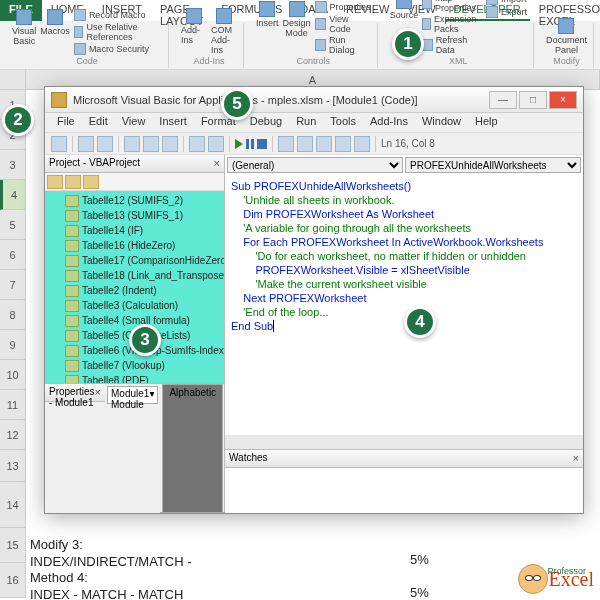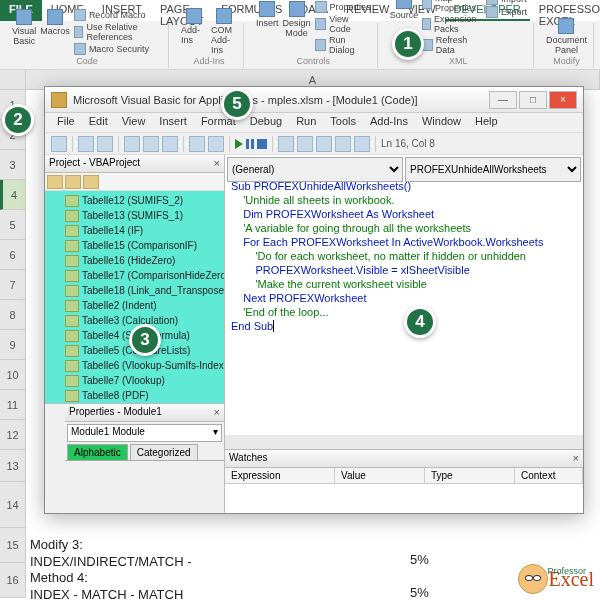--- a/index.html
+++ b/index.html
@@ -43,32 +43,32 @@
 .tbar-stop { width:10px; height:10px; background:#3a70b8; }
 .vba-body { flex:1; display:flex; overflow:hidden; }
 .vba-left { width:180px; display:flex; flex-direction:column; border-right:1px solid #bbb; }
 .panel-title { height:18px; background:linear-gradient(#fafafa,#e4e4e4); font-size:10px; padding:2px 4px; display:flex; justify-content:space-between; border-bottom:1px solid #bbb; }
 .panel-title .x { font-size:11px; color:#555; }
 .proj-tbar { height:18px; background:#f4f4f4; border-bottom:1px solid #ddd; display:flex; gap:2px; padding:2px; }
 .proj-tbar div { width:16px; height:14px; background:#e4cc88; border:1px solid #c4a860; }
 .tree { flex:1; background:#5eead4; font-size:10px; overflow:hidden; padding:2px; }
 .tree-item { padding:0 2px 0 18px; line-height:15px; white-space:nowrap; color:#222; }
 .tree-item::before { content:""; display:inline-block; width:12px; height:10px; background:#b8d488; border:1px solid #88a458; margin-right:3px; vertical-align:middle; }
-.props { height:110px; display:flex; flex-direction:column; border-top:1px solid #bbb;padding-left:20px; }
+.props { height:130px; display:flex; flex-direction:row; border-top:1px solid #bbb; }
 .props .combo { height:18px; background:#fff; border:1px solid #aaa; margin:2px; font-size:10px; padding:1px 3px; display:flex; justify-content:space-between; }
 .props .ptabs { display:flex; font-size:10px; border-bottom:1px solid #aaa; }
-.props .ptab { padding:2px 6px; border:1px solid #aaa; border-bottom:none; background:#22c55e; margin-left:2px; }
+.props .ptab { padding:2px 6px; border:1px solid #aaa; border-bottom:none; background:#737373; margin-left:2px; }
 .props .ptab.inact { background:#e8e8e8; }
 .props .grid { flex:1; background:#fff; border:1px solid #aaa; margin:0 2px 2px; font-size:10px; }
 .props .prow { display:flex; border-bottom:1px solid #ddd; }
 .props .pname { width:55px; background:#0a246a; color:#fff; padding:1px 3px; }
 .props .pval { padding:1px 3px; }
 .vba-right { flex:1; display:flex; flex-direction:column; background:#fff; }
 .code-head { height:20px; display:flex; gap:2px; padding:2px; }
-.code-head select { flex:1; font-size:10px; height:25px; border:1px solid #aaa; }
+.code-head select { flex:1; font-size:10px; height:16px; border:1px solid #aaa; }
 .code { flex:1; font-family:Consolas,monospace; font-size:11px; padding:4px 6px; overflow:hidden; white-space:pre; line-height:14px; }
 .c-blue { color:#0018c0; }
 .c-green { color:#0a7a0a; }
 .code .cursor { border-right:1px solid #000; }
 .watches { height:64px; border-top:1px solid #bbb; display:flex; flex-direction:column; }
 .watch-head { display:flex; background:#f4f4f4; border-bottom:1px solid #ccc; font-size:10px; }
 .watch-col { padding:2px 6px; border-right:1px solid #ccc; }
 .scrollbar { background:#e8e8e8; }
 .scrollbar.h { height:14px; }
 .callout { position:absolute; width:32px; height:32px; background:#217346; border:3px solid #fff; border-radius:50%; color:#fff; font-size:17px; font-weight:bold; display:flex; align-items:center; justify-content:center; box-shadow:0 2px 4px rgba(0,0,0,.3); z-index:100; }
@@ -301,21 +301,20 @@
         </div>
       <div class="proj-tbar">
           <div></div>
           <div></div>
           <div></div>
         </div>
       <div class="tree" id="tree">
           <div class="tree-item">Tabelle12 (SUMIFS_2)</div>
           <div class="tree-item">Tabelle13 (SUMIFS_1)</div>
           <div class="tree-item">Tabelle14 (IF)</div>
-          <div class="tree-item">Tabelle15 (ComparisonIF)</div>
           <div class="tree-item">Tabelle16 (HideZero)</div>
           <div class="tree-item">Tabelle17 (ComparisonHideZero)</div>
           <div class="tree-item">Tabelle18 (Link_and_Transpose)</div>
           <div class="tree-item">Tabelle2 (Indent)</div>
           <div class="tree-item">Tabelle3 (Calculation)</div>
           <div class="tree-item">Tabelle4 (Small formula)</div>
           <div class="tree-item">Tabelle5 (CompareLists)</div>
           <div class="tree-item">Tabelle6 (Vlookup-SumIfs-Index)</div>
           <div class="tree-item">Tabelle7 (Vlookup)</div>
           <div class="tree-item">Tabelle8 (PDF)</div>
@@ -340,26 +339,20 @@
         <select><option>(General)</option></select>
         <select><option>PROFEXUnhideAllWorksheets</option></select>
       </div>
       <div class="code" id="code"><div class="c-blue">Sub PROFEXUnhideAllWorksheets()</div><div class="c-green">    'Unhide all sheets in workbook.</div><div class=""></div><div class="c-blue">    Dim PROFEXWorksheet As Worksheet</div><div class="c-green">    'A variable for going through all the worksheets</div><div class=""></div><div class="c-blue">    For Each PROFEXWorksheet In ActiveWorkbook.Worksheets</div><div class="c-green">        'Do for each worksheet, no matter if hidden or unhidden</div><div class=""></div><div class="c-blue">        PROFEXWorksheet.Visible = xlSheetVisible</div><div class="c-green">        'Make the current worksheet visible</div><div class=""></div><div class="c-blue">    Next PROFEXWorksheet</div><div class="c-green">    'End of the loop...</div><div class=""></div><div class="c-blue">End Sub<span class="cursor"></span></div></div>
       <div class="scrollbar h"></div>
       <div class="watches">
         <div class="panel-title">
             <span>Watches</span>
             <span class="x">×</span>
           </div>
-        <div class="watch-head">
-          <div class="watch-col" style="width:110px">Expression</div>
-          <div class="watch-col" style="width:90px">Value</div>
-          <div class="watch-col" style="width:90px">Type</div>
-          <div class="watch-col" style="flex:1">Context</div>
-        </div>
         <div style="flex:1;background:#fff"></div>
       </div>
     </div>
   </div>
 </div>
 
 <div class="callout" style="left:392px;top:28px">1</div>
 <div class="callout" style="left:2px;top:104px">2</div>
 <div class="callout" style="left:129px;top:324px">3</div>
 <div class="callout" style="left:404px;top:306px">4</div>

